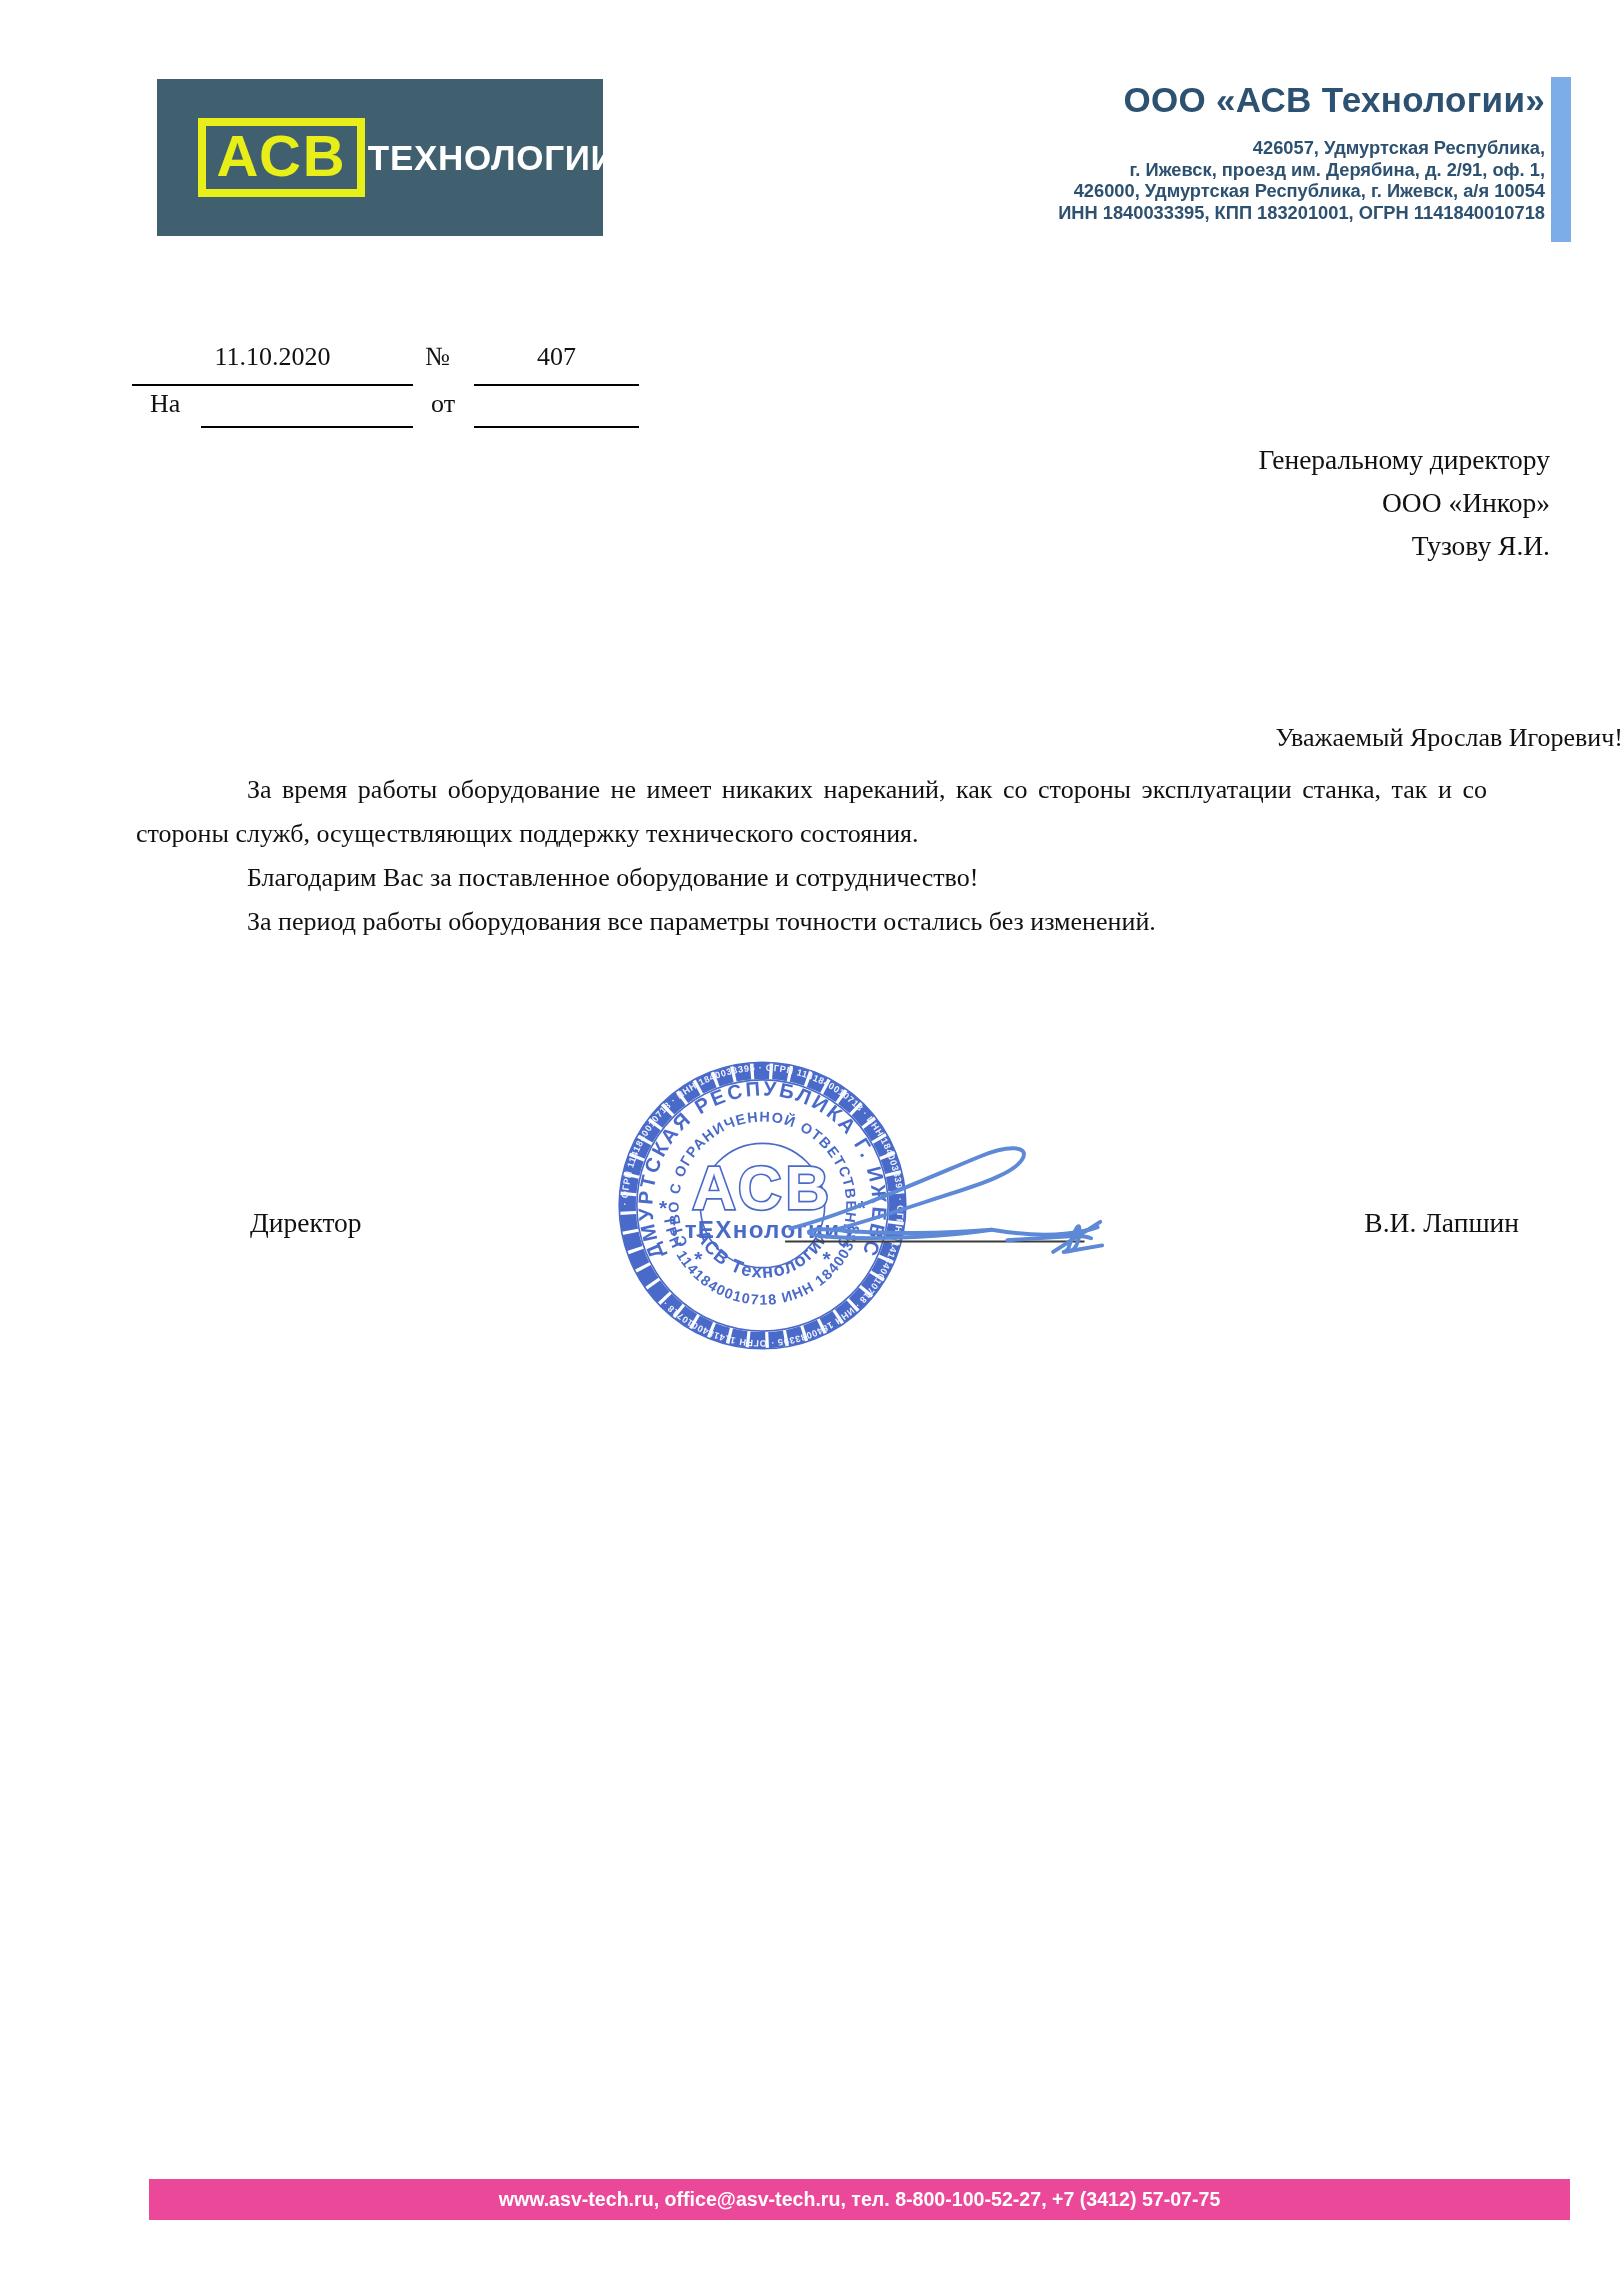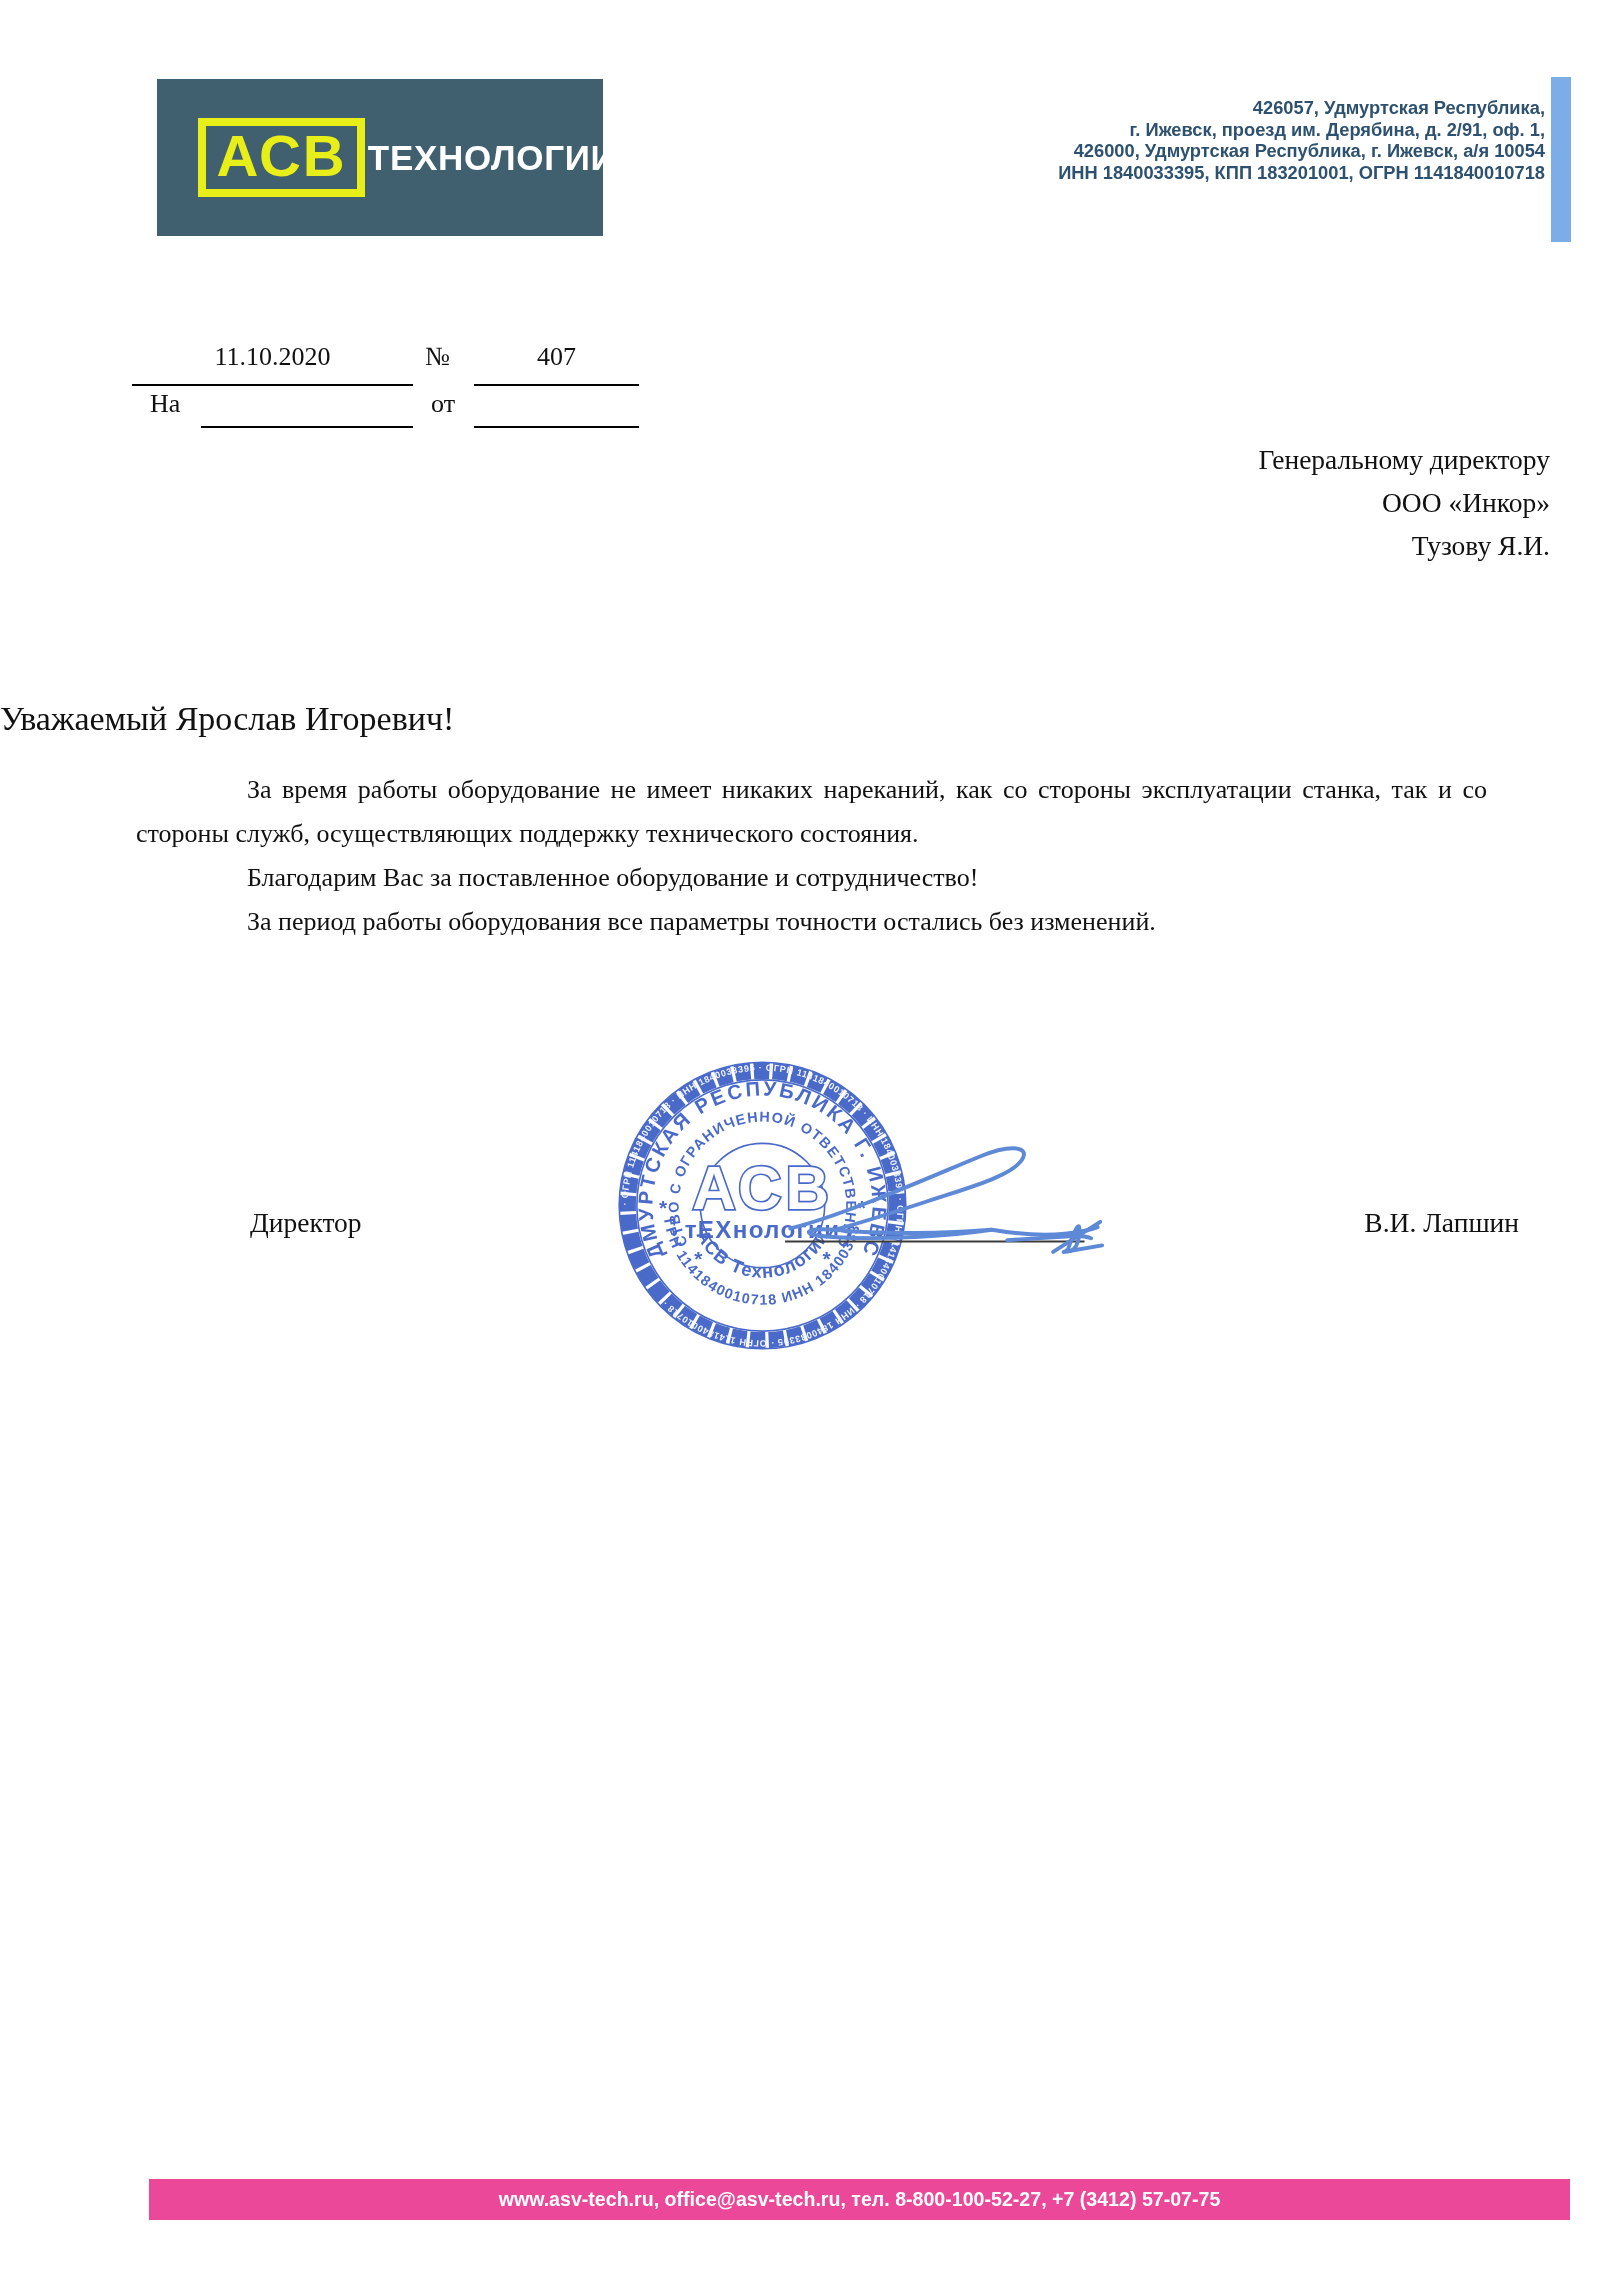--- a/index.html
+++ b/index.html
@@ -29,21 +29,21 @@
   .c-num{left:474px;top:342px;width:165px;height:42px;text-align:center;}
   .c-na{left:150px;top:389px;}
   .c-line1{left:201px;top:389px;width:212px;height:37px;}
   .c-ot{left:431px;top:389px;}
   .c-line2{left:474px;top:389px;width:165px;height:37px;}
 
   
   .recipient{position:absolute;right:73px;top:438px;text-align:right;font-size:27.5px;line-height:43px;}
 
   
-  .salutation{position:absolute;left:0;top:700px;width:100%;text-align:left;font-size:34px;}
+  .salutation{position:absolute;left:0;top:723px;width:100%;text-align:right;font-size:26px;}
   .body-text{position:absolute;left:136px;top:768px;width:1351px;font-size:26px;line-height:44px;
              text-align:justify;}
   .body-text p{margin:0;text-indent:111px;}
 
   
   .dir-label{position:absolute;left:250px;top:1207px;font-size:27.5px;}
   .dir-name{position:absolute;right:104px;top:1207px;font-size:27.5px;}
 
   
   .stamp{position:absolute;left:612px;top:1055px;width:301px;height:301px;opacity:0.93;}
@@ -76,20 +76,21 @@
 <div class="page">
 
   <div class="logo">
     <span class="logo-box">
       <span class="logo-acv">АСВ</span>
     </span>
     <span class="logo-word">ТЕХНОЛОГИИ</span>
   </div>
 
   <div class="head-right">
+    <div class="company">ООО «АСВ Технологии»</div>
     <div class="addr">
       <div>426057, Удмуртская Республика,</div>
       <div>г. Ижевск, проезд им. Дерябина, д. 2/91, оф. 1,</div>
       <div>426000, Удмуртская Республика, г. Ижевск, а/я 10054</div>
       <div>ИНН 1840033395, КПП 183201001, ОГРН 1141840010718</div>
     </div>
   </div>
   <div class="head-strip"></div>
 
   <div class="ref u c-date">11.10.2020</div>

